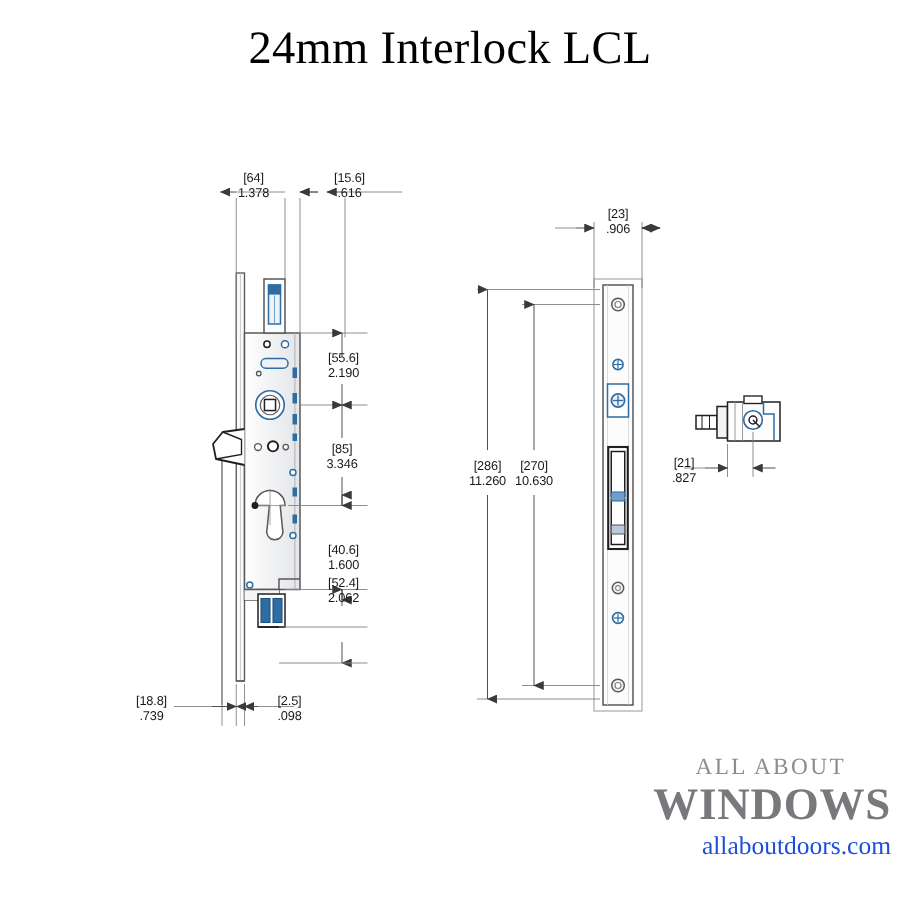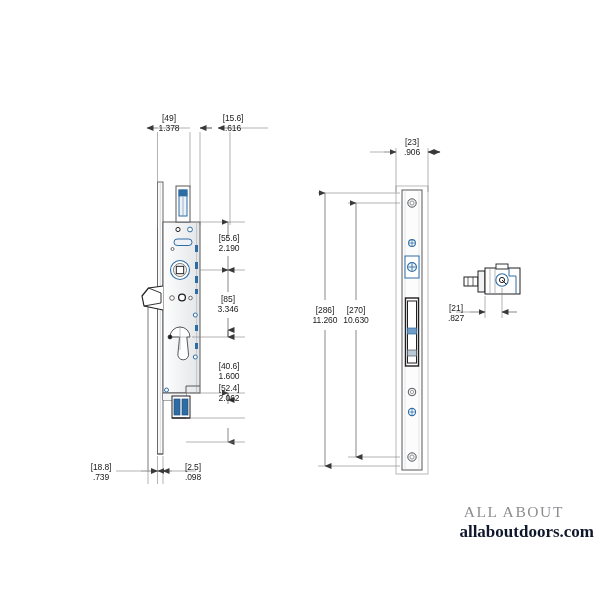--- a/index.html
+++ b/index.html
@@ -107,30 +107,31 @@
     font-size: 30px;
     font-weight: 700;
     letter-spacing: 0.5px;
     color: #77797c;
     line-height: 1;
     margin-top: 2px;
   }
   .logo-url {
     font-family: "Liberation Serif", "DejaVu Serif", serif;
     font-size: 17px;
-    font-weight: 700;
-    color: #0f172a;
+    font-weight: 400;
+    color: #1d4ed8;
     line-height: 1;
     margin-top: 3px;
   }
 </style>
 </head>
 <body>
 
 <div class="title-block">
+  <div class="title-main">24mm Interlock LCL</div>
 </div>
 
 <svg class="drawing" viewBox="0 0 600 600">
   <defs>
     <marker id="arrR" markerWidth="7" markerHeight="6" refX="6.5" refY="3" orient="auto" markerUnits="userSpaceOnUse">
       <path d="M0,0 L7,3 L0,6 Z" fill="#3a3a3c"></path>
     </marker>
     <marker id="arrL" markerWidth="7" markerHeight="6" refX="0.5" refY="3" orient="auto" markerUnits="userSpaceOnUse">
       <path d="M7,0 L0,3 L7,6 Z" fill="#3a3a3c"></path>
     </marker>
@@ -367,21 +368,21 @@
       <line x1="485" y1="296" x2="485" y2="318"></line>
       <line x1="502" y1="288" x2="502" y2="318"></line>
       <line x1="470" y1="312" x2="485" y2="312" marker-end="url(#arrR)" stroke="#3a3a3c"></line>
       <line x1="502" y1="312" x2="517" y2="312" marker-start="url(#arrL)" stroke="#3a3a3c"></line>
       <line x1="456" y1="312" x2="470" y2="312" stroke="#808285"></line>
     </g>
   </g>
 </svg>
 
 <div class="dim" style="left:152px; top:114px; width:34px;">
-  <span class="b">[49]</span>
+  <span class="b">[64]</span>
   <span class="b">1.378</span>
 </div>
 <div class="dim" style="left:214px; top:114px; width:38px;">
   <span class="b">[15.6]</span>
   <span class="b">.616</span>
 </div>
 <div class="dim" style="left:210px; top:234px; width:38px;">
   <span class="b">[55.6]</span>
   <span class="b">2.190</span>
 </div>
@@ -419,14 +420,15 @@
   <span class="b">10.630</span>
 </div>
 
 <div class="dim" style="left:441px; top:304px; width:30px;">
   <span class="b">[21]</span>
   <span class="b">.827</span>
 </div>
 
 <div class="logo">
   <div class="logo-line1">ALL ABOUT</div>
+  <div class="logo-windows">WINDOWS</div>
   <div class="logo-url">allaboutdoors.com</div>
 </div>
 
 </body></html>

